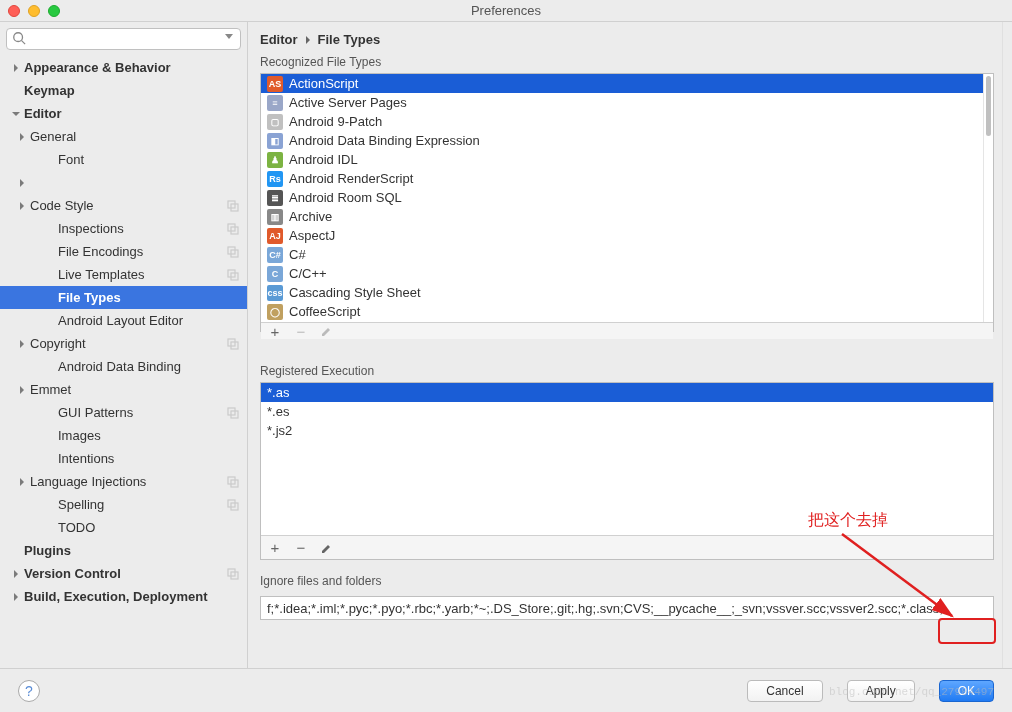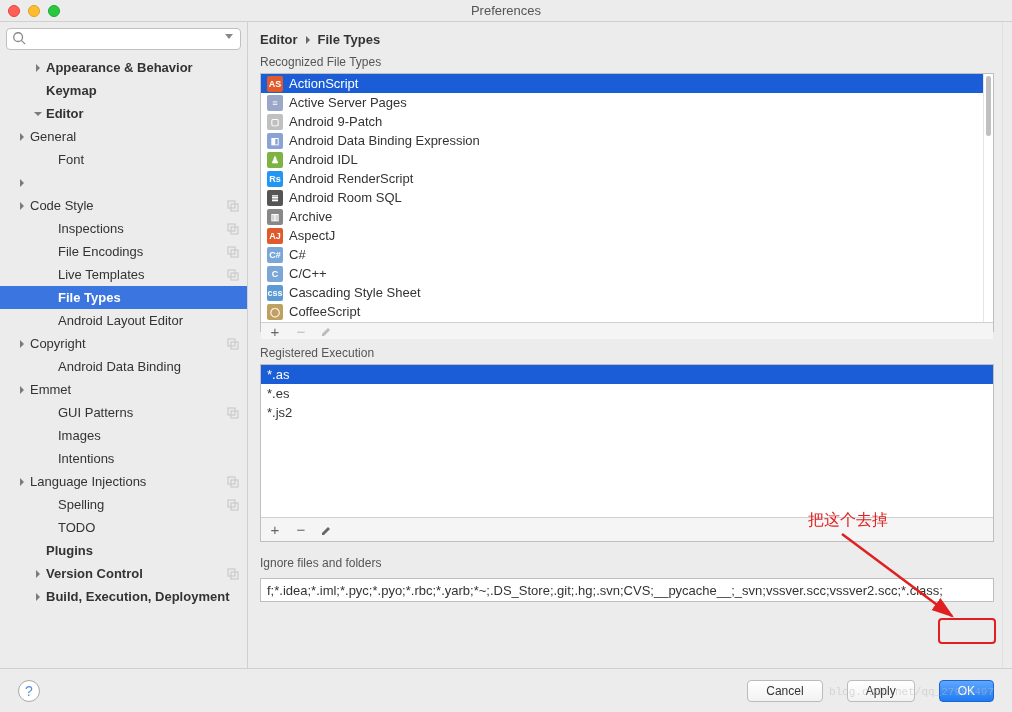--- a/index.html
+++ b/index.html
@@ -25,21 +25,21 @@
 .search-wrap .mag svg { width: 14px; height: 14px; stroke: #888; fill: none; }
 .search-wrap .dd { position: absolute; right: 14px; top: 12px; width: 0; height: 0; border-left: 4px solid transparent; border-right: 4px solid transparent; border-top: 5px solid #888; }
 
 .tree { flex: 1; overflow-y: auto; overflow-x: hidden; position: relative; }
 .tree-inner { padding-bottom: 10px; }
 .row { display: flex; align-items: center; height: 23px; padding-left: 14px; cursor: default; position: relative; }
 .row .arr { width: 12px; height: 12px; margin-right: 2px; display: flex; align-items: center; justify-content: center; }
 .row .arr svg { width: 8px; height: 8px; fill: #7b7b7b; }
 .row .lbl { flex: 1; white-space: nowrap; overflow: hidden; }
 .row .pg { width: 12px; height: 12px; opacity: .4; margin-right: 8px; }
-.row.l0 { padding-left: 32px; }
+.row.l0 { padding-left: 10px; }
 .row.l0 .lbl { font-weight: 600; }
 .row.l1 { padding-left: 16px; }
 .row.l2 { padding-left: 44px; }
 .row.sel { background: #3a75e0; }
 .row.sel .lbl { color: #fff; font-weight: 600; }
 .watermark { position: absolute; right: 2px; bottom: 2px; font-size: 11px; color: #bbb; opacity: .5; pointer-events: none; }
 
 
 .content { flex: 1; display: flex; }
 .content-body { flex: 1; padding: 10px 8px 10px 12px; display: flex; flex-direction: column; overflow: hidden; }
@@ -56,21 +56,21 @@
 .listbox .lrow.sel .lbl2 { color: #fff; }
 .listbox .lrow .ico { width: 16px; height: 16px; display: flex; align-items: center; justify-content: center; border-radius: 2px; font-size: 9px; font-weight: bold; color: #fff; flex-shrink: 0; }
 .listbox .lrow .lbl2 { white-space: nowrap; }
 .listbox .toolbar { border-top: 1px solid #d0d0d0; height: 24px; display: flex; align-items: center; padding: 0 6px; gap: 10px; background: #f5f5f5; }
 .listbox .toolbar .tb { width: 16px; height: 16px; display: flex; align-items: center; justify-content: center; color: #666; font-size: 15px; line-height: 1; }
 .listbox .sb { width: 10px; border-left: 1px solid #e5e5e5; position: relative; }
 .listbox .sb .thumb { position: absolute; top: 2px; left: 2px; right: 2px; height: 60px; background: #c0c0c0; border-radius: 3px; }
 .listwrap { display: flex; }
 .listwrap .rows-container { flex: 1; display: flex; flex-direction: column; }
 
-#recognized-box { height: 259px; margin-bottom: 14px; }
+#recognized-box { height: 259px; margin-bottom: 32px; }
 #recognized-box .rows { height: 248px; }
 #patterns-box { height: 178px; margin-bottom: 14px; }
 #patterns-box .rows { height: 154px; }
 
 #ignore-input { width: 100%; height: 24px; padding: 0 6px; border: 1px solid #bfbfbf; background: #fff; margin-top: 4px; }
 
 
 .footer { position: absolute; left: 0; right: 0; bottom: 0; height: 44px; border-top: 1px solid #d0d0d0; display: flex; align-items: center; padding: 0 18px; background: #ececec; }
 .help { width: 22px; height: 22px; border-radius: 50%; border: 1px solid #aaa; color: #5b8dd6; display: flex; align-items: center; justify-content: center; font-size: 14px; background: #fff; }
 .footer .spacer { flex: 1; }

